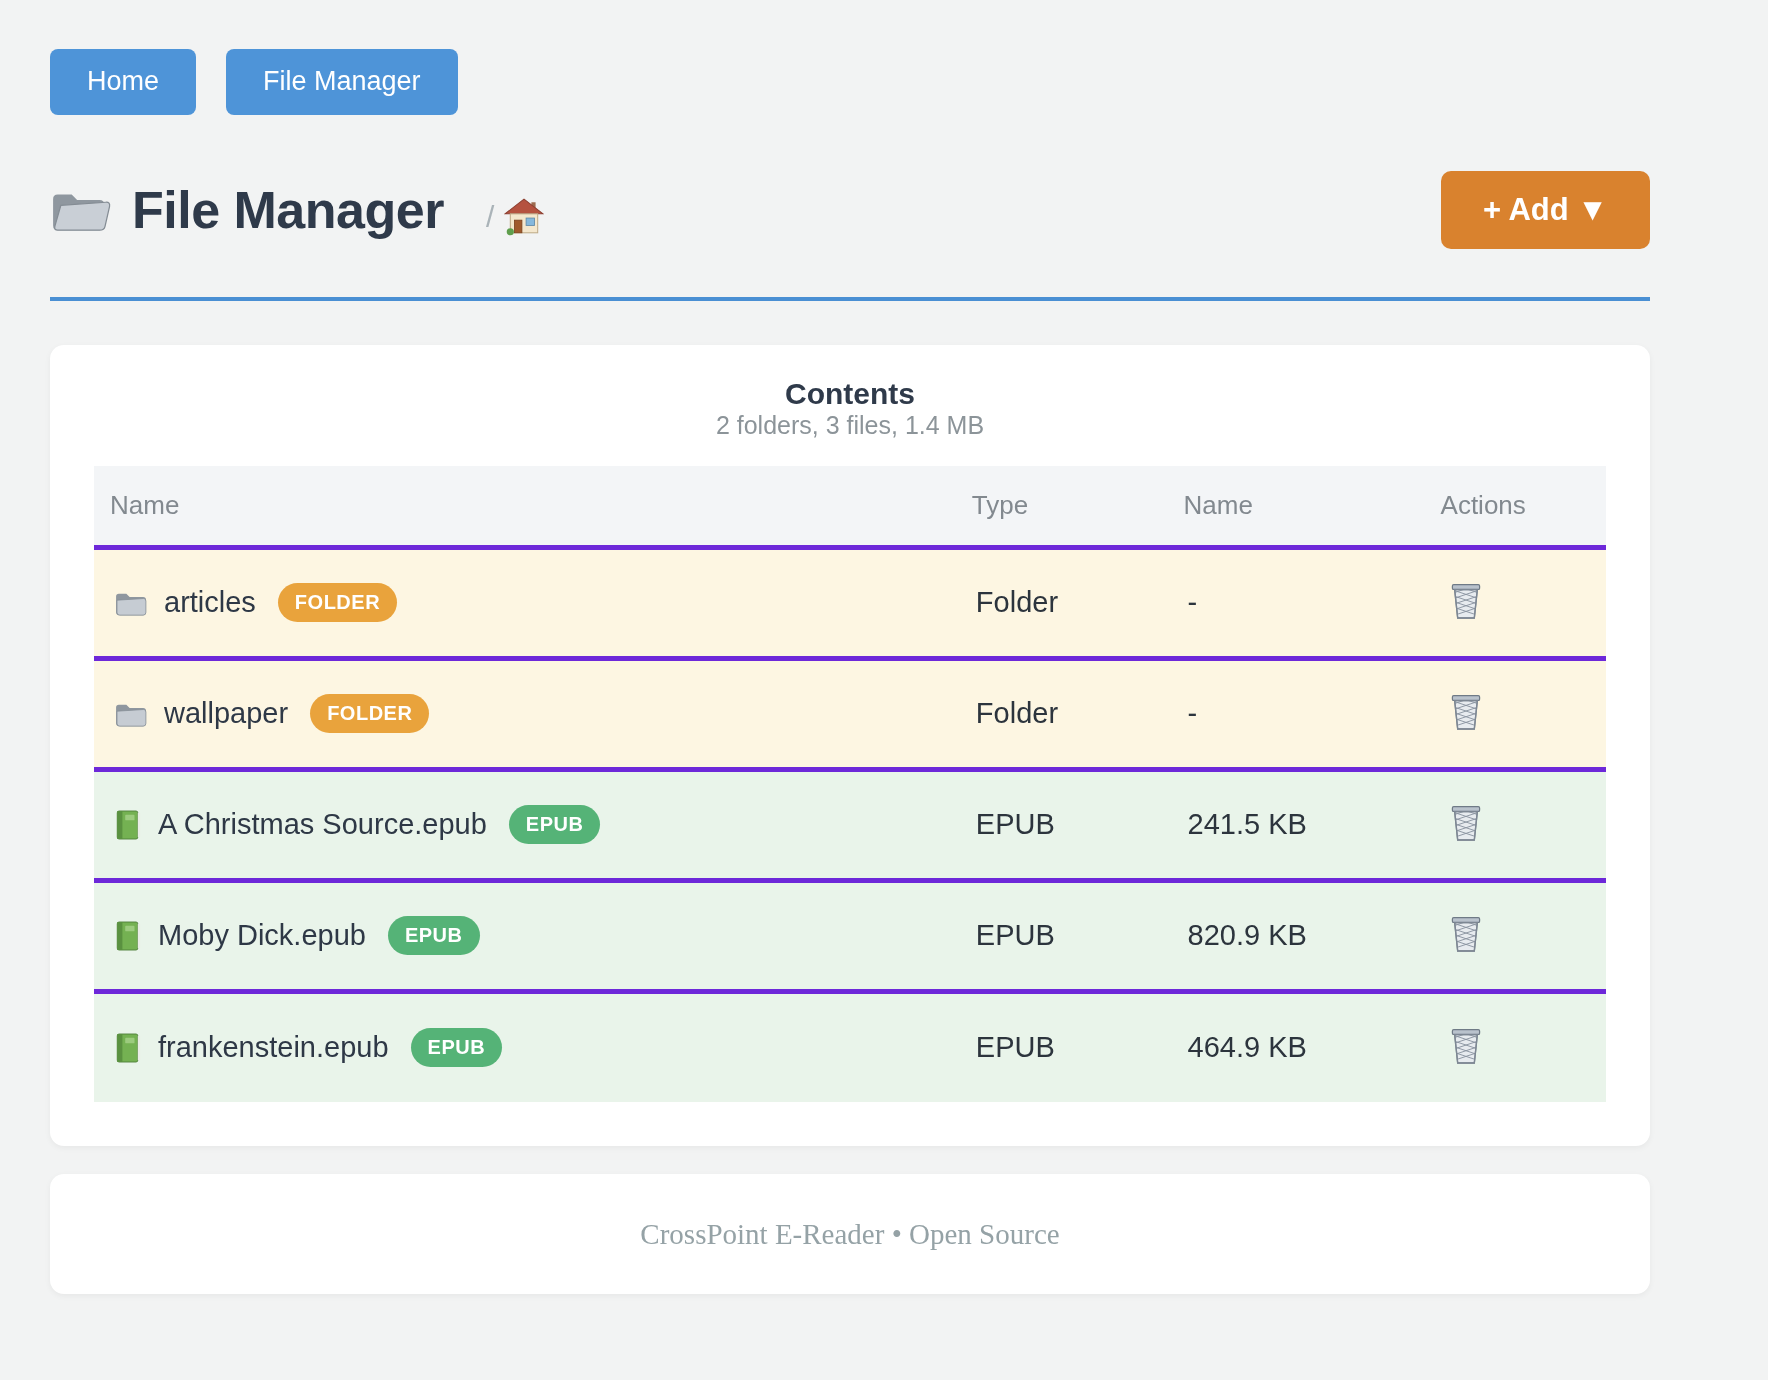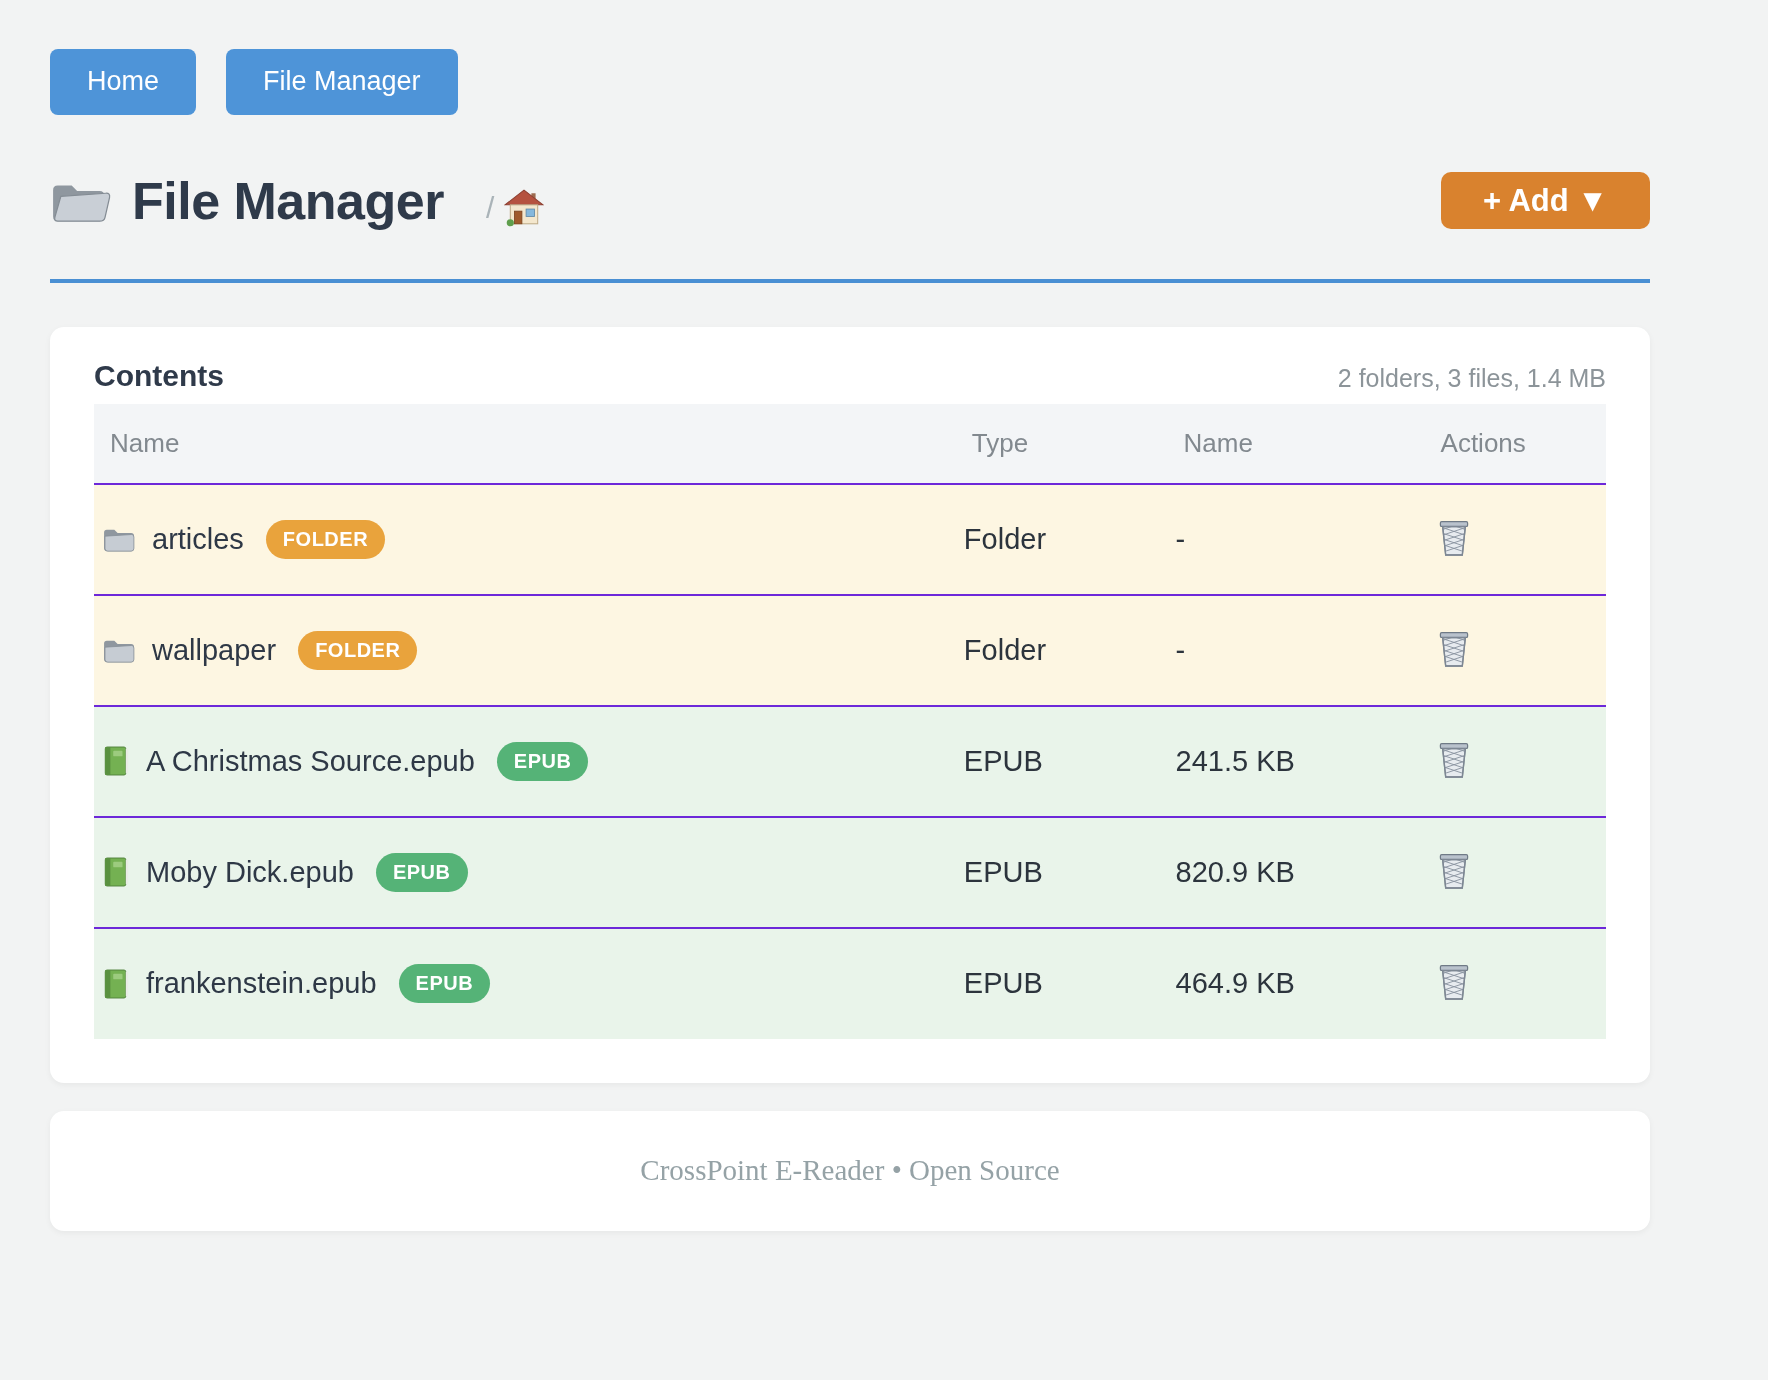--- a/index.html
+++ b/index.html
@@ -40,58 +40,58 @@
   .breadcrumb .slash { color: #aab3b8; font-size: 30px; }
   .add-btn {
     background: var(--accent-orange, #d9822e);
     color: #fff;
     border: none;
     border-radius: 10px;
     font-family: inherit;
     font-size: 31px;
     font-weight: bold;
     padding: 8px 42px;
-    height: 57px;
+    height: 78px;
     cursor: pointer;
   }
   .title-divider {
     margin-top: 48px;
     height: 4px;
     border: none;
     background: var(--divider-blue, #4a8fd3);
     width: 1600px;
   }
 
   
   .card {
     background: #ffffff;
     border-radius: 14px;
     box-shadow: 0 2px 6px rgba(0,0,0,0.05);
     width: 1600px;
   }
   .main-card { margin-top: 44px; padding: 32px 44px 44px 44px; }
-  .card-head { display: flex; align-items: flex-end; justify-content: space-between; margin-bottom: 11px; }
+  .card-head { display: flex; align-items: center; justify-content: space-between; margin-bottom: 26px; flex-direction: column; }
   .card-title { font-size: 30px; font-weight: bold; color: var(--heading-dark, #2f3a4a); }
   .card-summary { font-size: 25px; color: var(--muted-gray, #8c9499); }
 
   
   table { width: 100%; border-collapse: collapse; table-layout: fixed; }
   col.c-name { width: 57%; } col.c-type { width: 14%; }
   col.c-size { width: 17%; } col.c-actions { width: 12%; }
   thead tr { background: #f3f5f7; }
   th {
     text-align: left;
     font-size: 26px;
     font-weight: normal;
     color: #82898f;
     padding: 24px 16px;
     height: 80px;
   }
   th.actions-col, td.actions-cell { }
-  td { padding: 8px; height: 111px; font-size: 29px; color: #2c343d; border-top: 2px solid #6d28d9; }
+  td { padding: 20px; height: 111px; font-size: 29px; color: #2c343d; border-top: 5px solid #6d28d9; }
   tbody tr.folder { background: var(--row-folder-bg, #fdf6e2); }
   tbody tr.epub   { background: var(--row-epub-bg, #e9f4ea); }
   .name-cell { display: flex; align-items: center; gap: 16px; }
   .file-name { font-size: 29px; color: #2e3846; white-space: nowrap; }
   .badge {
     display: inline-block;
     font-size: 20px;
     font-weight: bold;
     color: #fff;
     letter-spacing: 0.5px;

